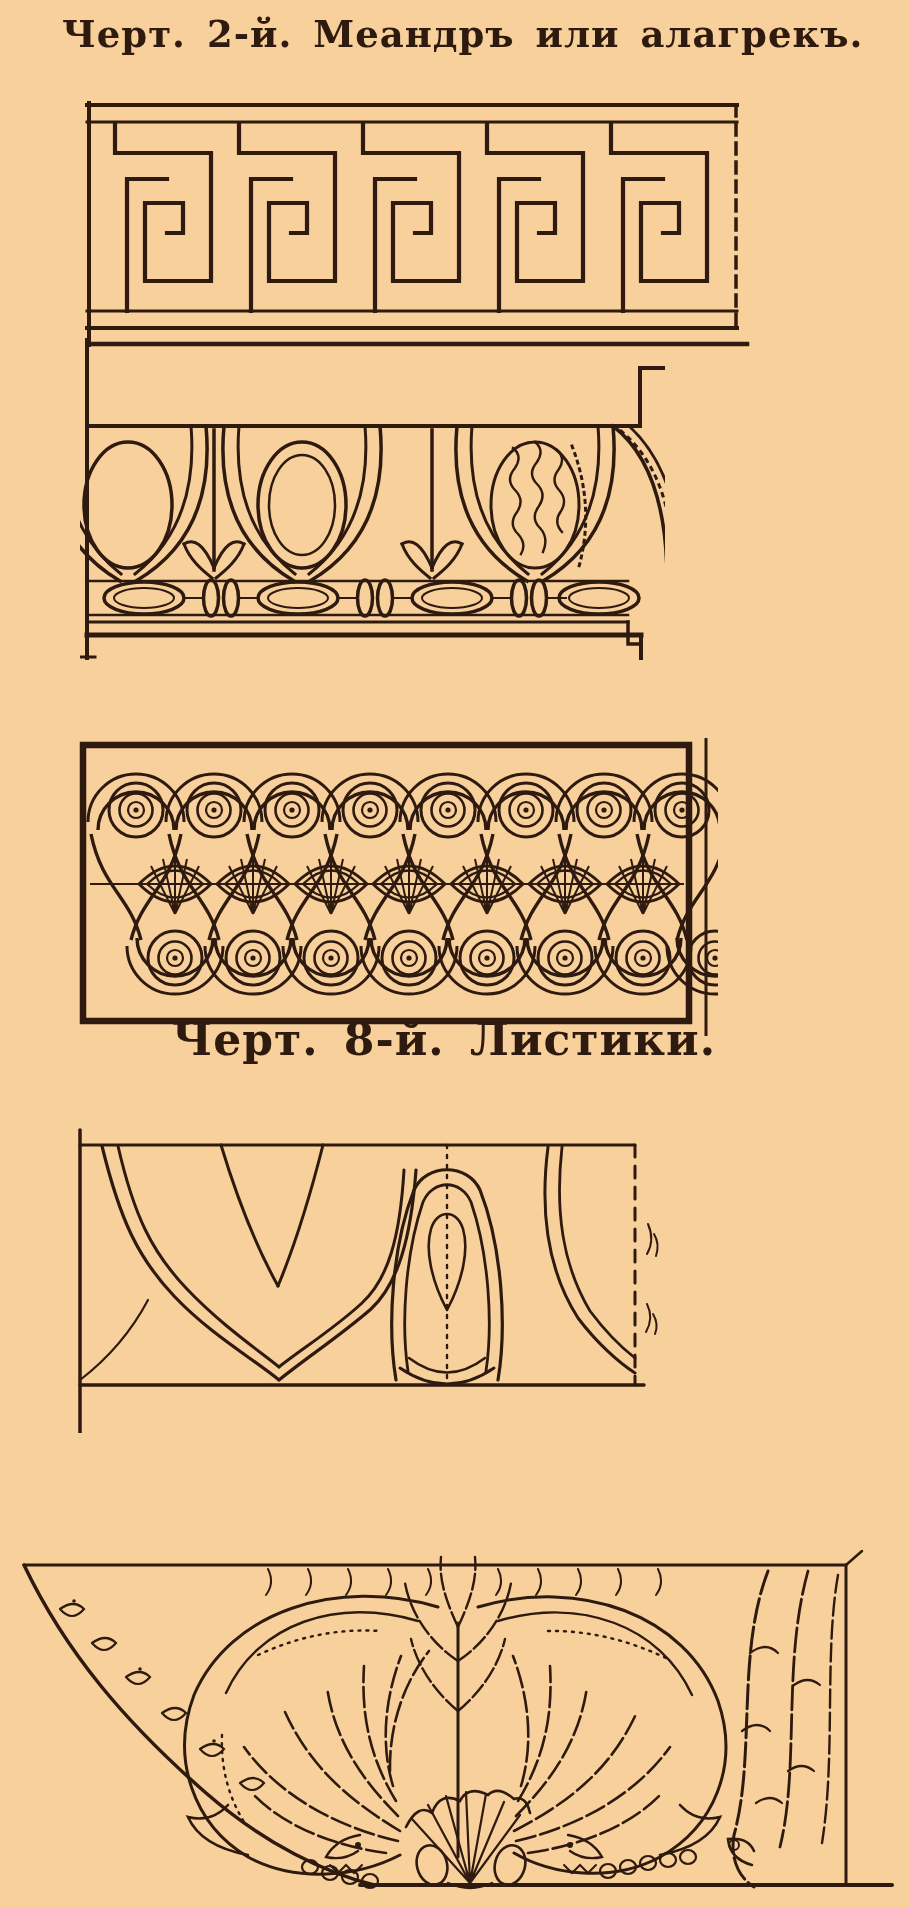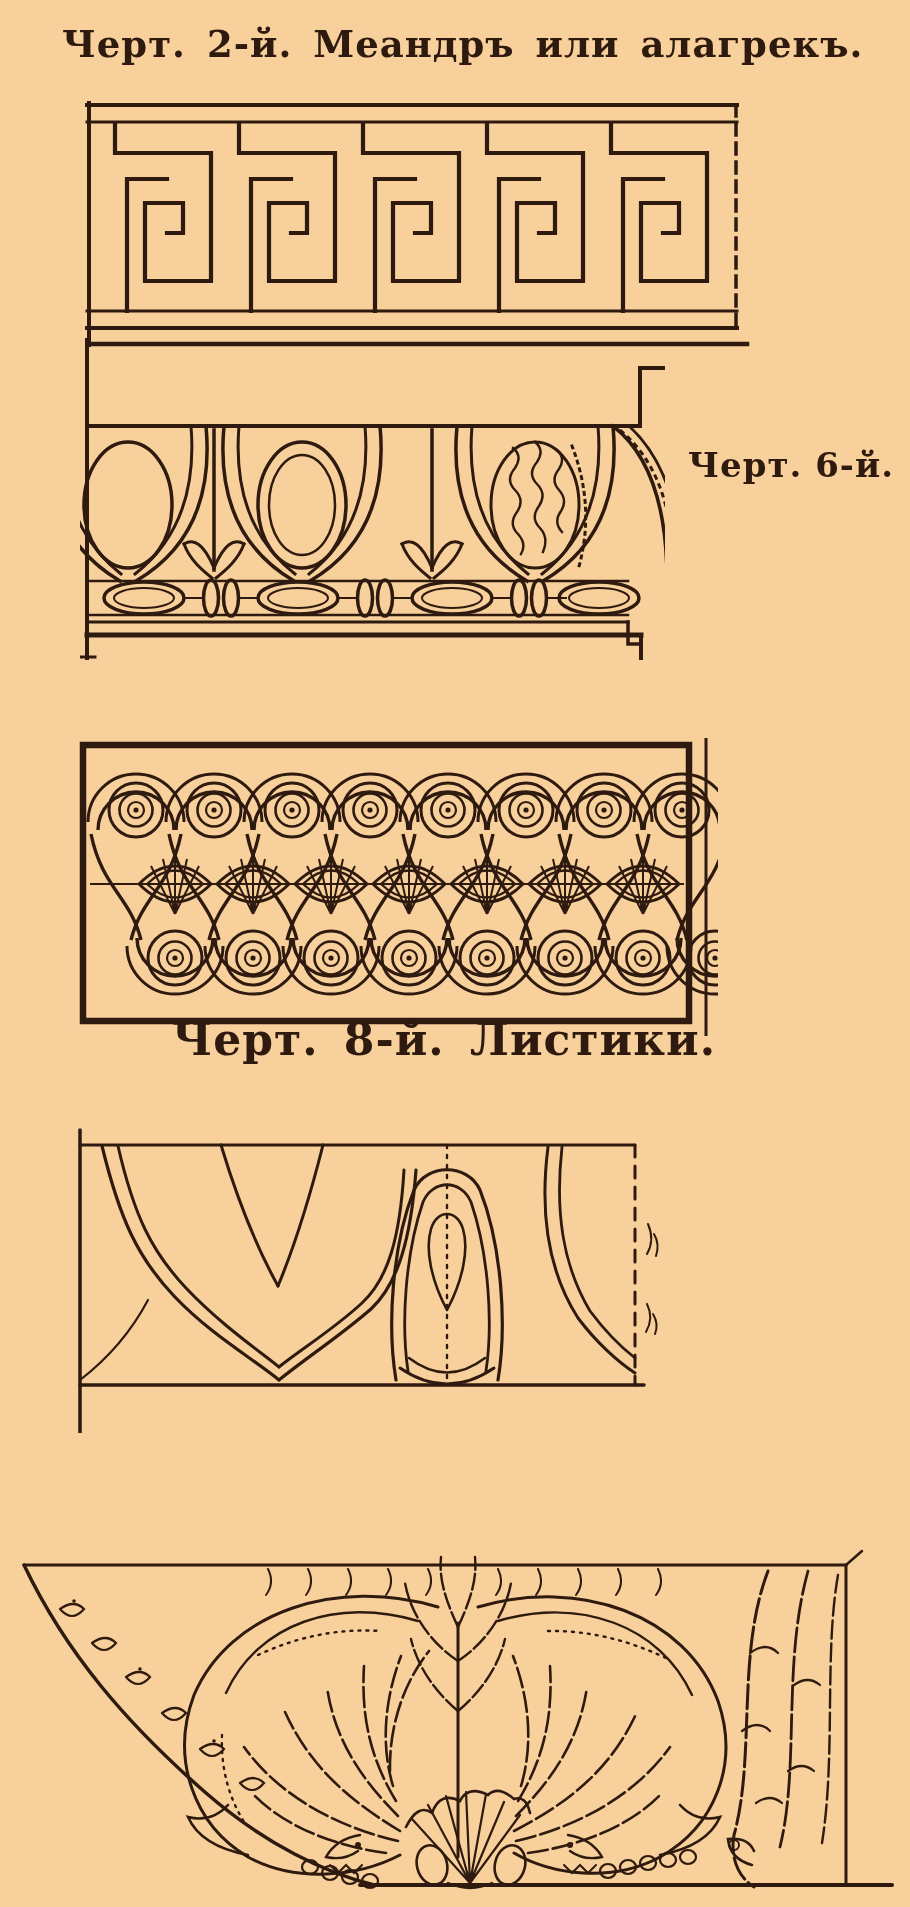--- a/index.html
+++ b/index.html
@@ -11,21 +11,21 @@
     font-family:"DejaVu Serif", serif;
   }
   .page{position:absolute;inset:0;}
   .caption{
     position:absolute;
     color:#2e1a0e;
     font-weight:bold;
     white-space:nowrap;
     letter-spacing:1px;
   }
-  .cap-title{left:62px;top:22px;font-size:37px;word-spacing:7px;}
+  .cap-title{left:62px;top:12px;font-size:37px;word-spacing:7px;}
   .cap-fig6{left:688px;top:442px;font-size:34px;line-height:47px;}
   .cap-fig7{left:158px;top:654px;font-size:35px;line-height:48px;}
   .cap-fig7 .l1{padding-left:26px;}
   .cap-fig8{left:172px;top:1014px;font-size:44px;word-spacing:9px;}
   .cap-fig9{left:210px;top:1488px;font-size:37px;word-spacing:18px;}
   .cap-line{display:block;}
   svg{position:absolute;}
   .ill path, .ill ellipse, .ill circle, .ill rect, .ill line{
     vector-effect:none;
   }
@@ -121,21 +121,20 @@
       <path d="M104,260 H122 M160,260 H178 M258,260 H276 M314,260 H332 M412,260 H430 M468,260 H486" stroke-width="2"></path>
 
       <path d="M7,284 H548" stroke-width="3"></path>
       <path d="M7,297 H561" stroke-width="5"></path>
       <path d="M548,284 V306 H561 V321" stroke-width="3.5"></path>
       <path d="M561,297 V321" stroke-width="4"></path>
     </g>
   </svg>
 
   <div class="caption cap-fig6">
-    <span class="cap-line">Черт. 6-й.</span>
   </div>
 
 
   <svg class="ill" style="left:78px;top:738px;" width="640" height="298" viewBox="0 0 640 298">
     <defs>
       <g id="peye">
         <circle r="27"></circle>
           <circle r="16.5" stroke-width="2.6"></circle>
           <circle r="8" stroke-width="2.2"></circle>
         <circle r="2.6" fill="#2e1a0e" stroke="none"></circle>

